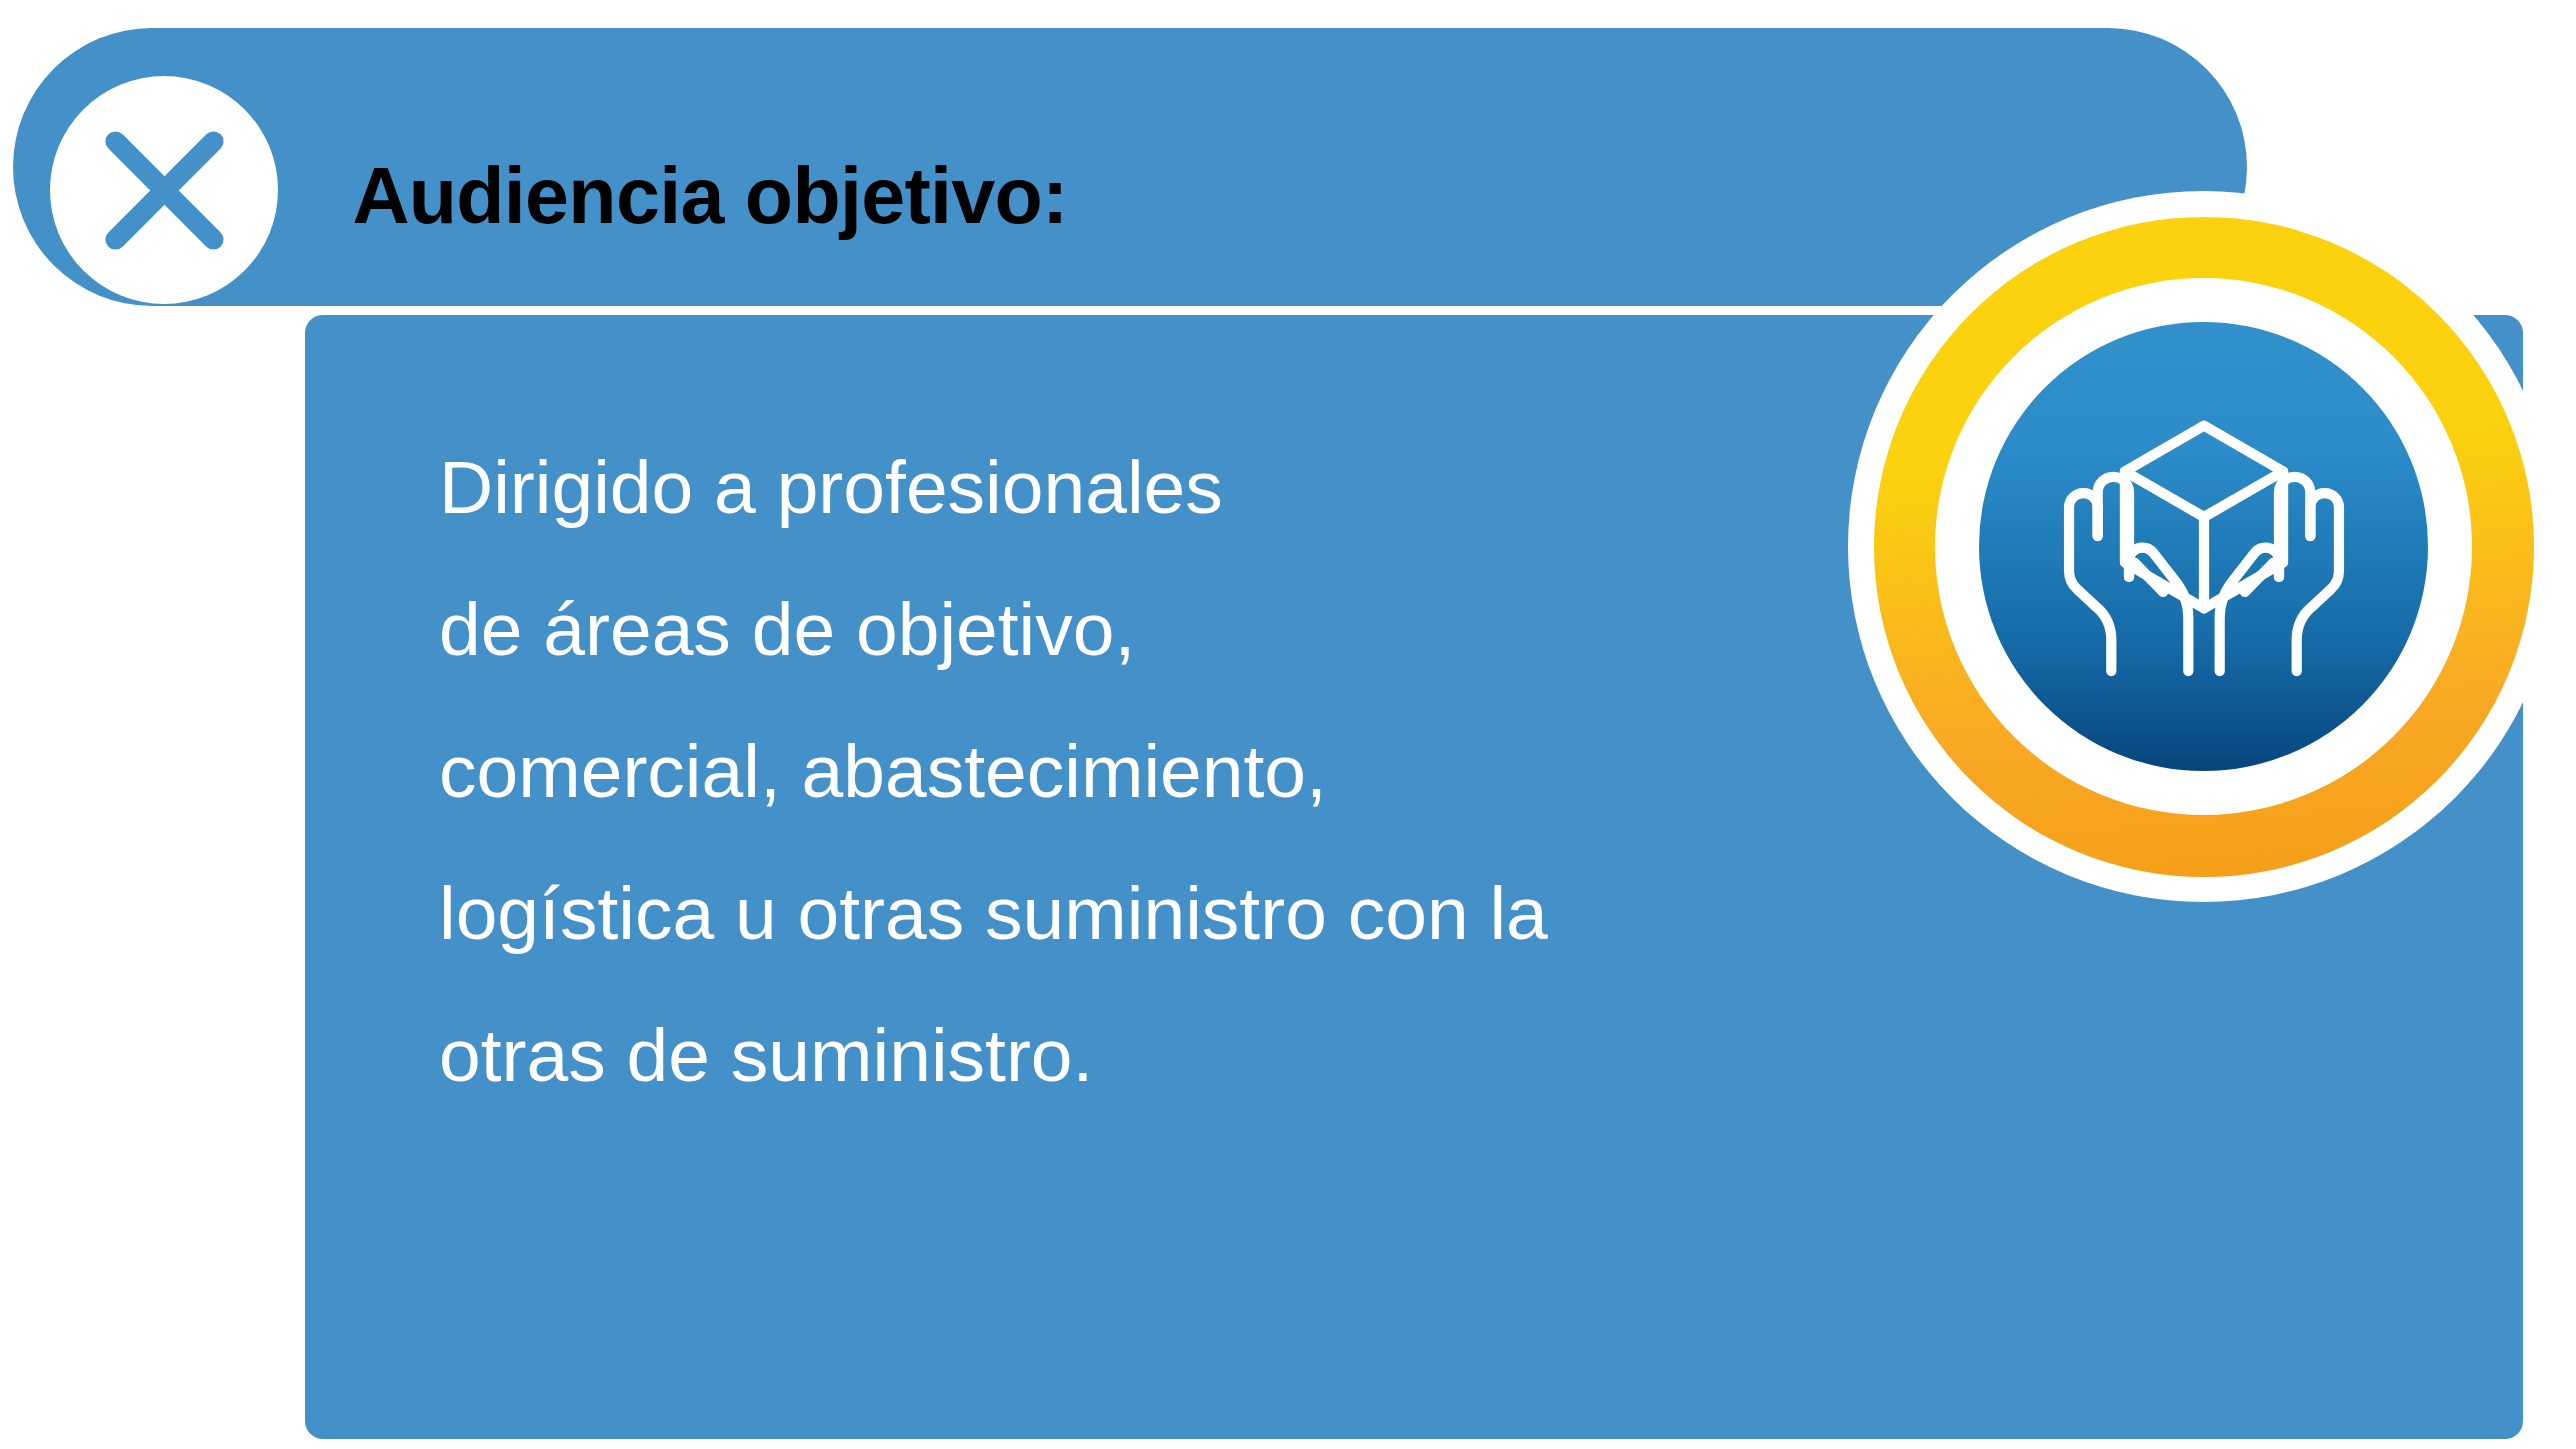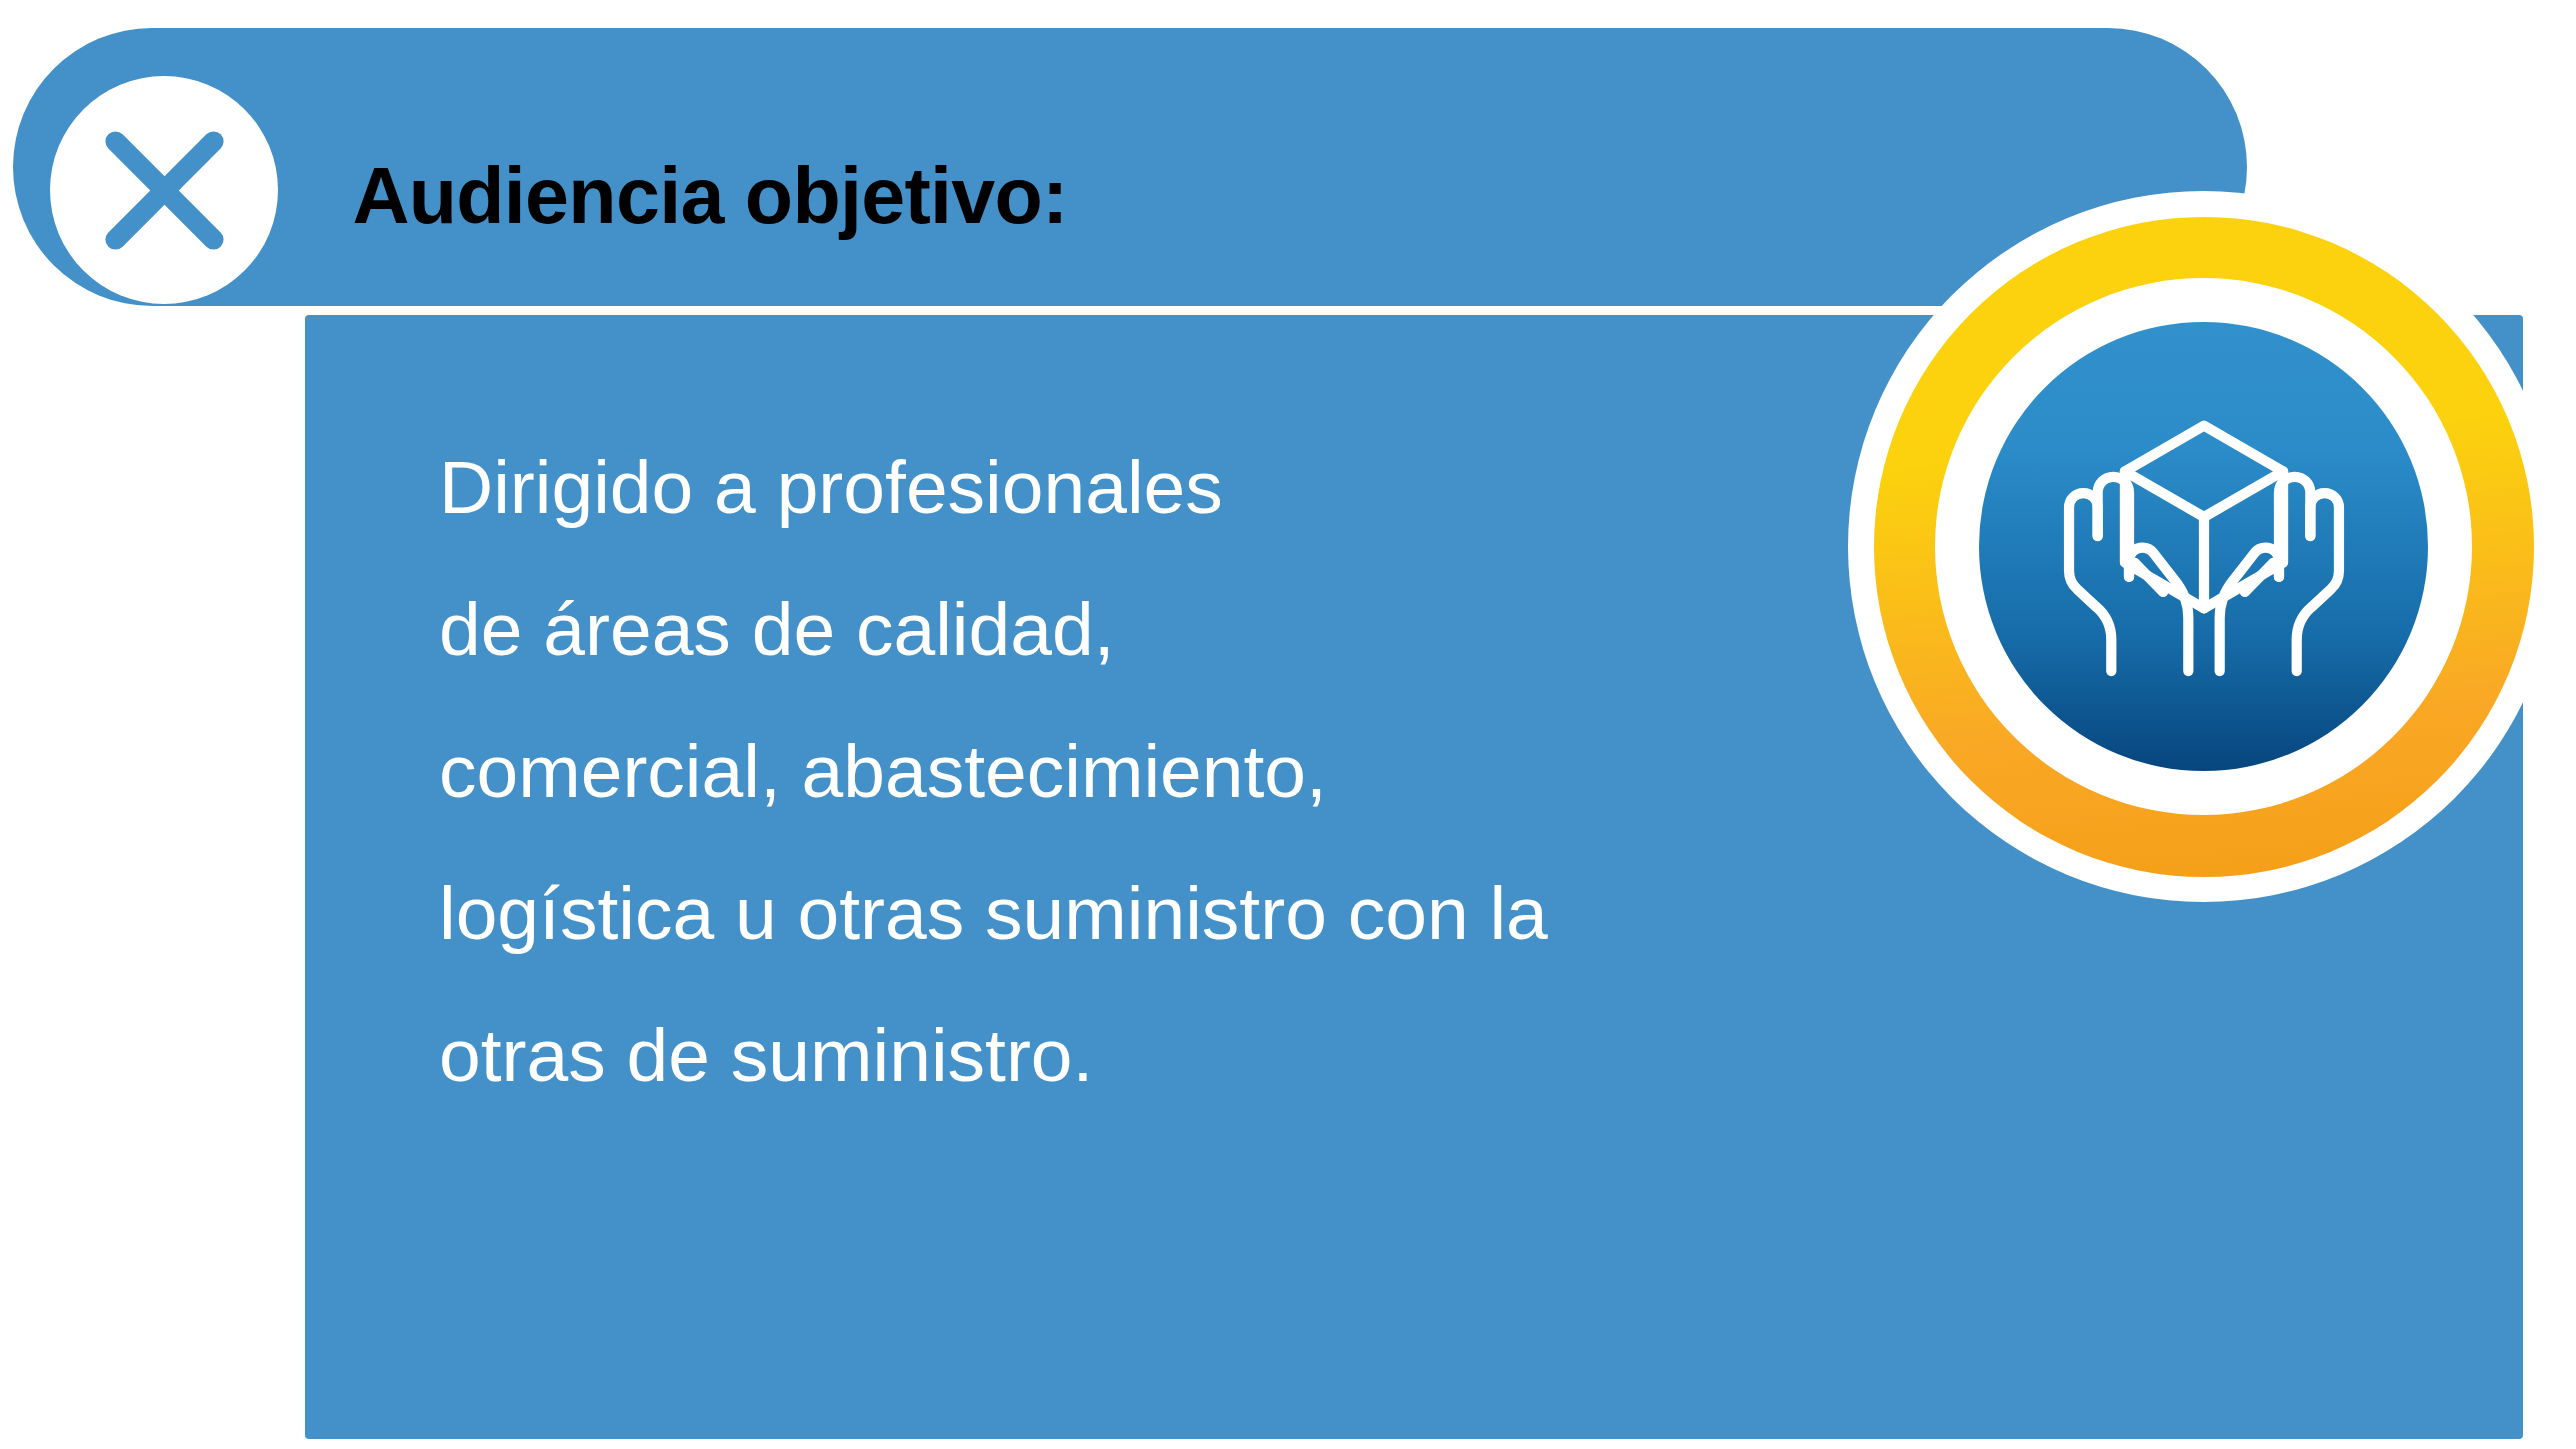--- a/index.html
+++ b/index.html
@@ -67,21 +67,21 @@
   }
 
   
   .body-card {
     position: absolute;
     left: 305px;
     top: 315px;
     width: 2218px;
     height: 1124px;
     background: #4391c8;
-    border-radius: 4px;
+    border-radius: 18px;
     box-sizing: border-box;
   }
 
   .body-text {
     position: absolute;
     left: 134px;
     top: 101px;
     width: 1576px;
     color: #ffffff;
     font-family: "Liberation Sans", sans-serif;
@@ -158,21 +158,21 @@
         </svg>
       </span>
     </div>
 
     <div class="header-title">Audiencia objetivo:</div>
   </div>
 
   <div class="body-card">
     <div class="body-text">
       <span class="line">Dirigido a profesionales</span>
-      <span class="line">de áreas de calidad,</span>
+      <span class="line">de áreas de objetivo,</span>
       <span class="line">comercial, abastecimiento,</span>
       <span class="line">logística u otras suministro con la</span>
       <span class="line">otras de suministro.</span>
     </div>
   </div>
 
   <div class="icon-badge">
     <div class="ring-outer"></div>
     <div class="ring-accent"></div>
     <div class="ring-inner-white"></div>

